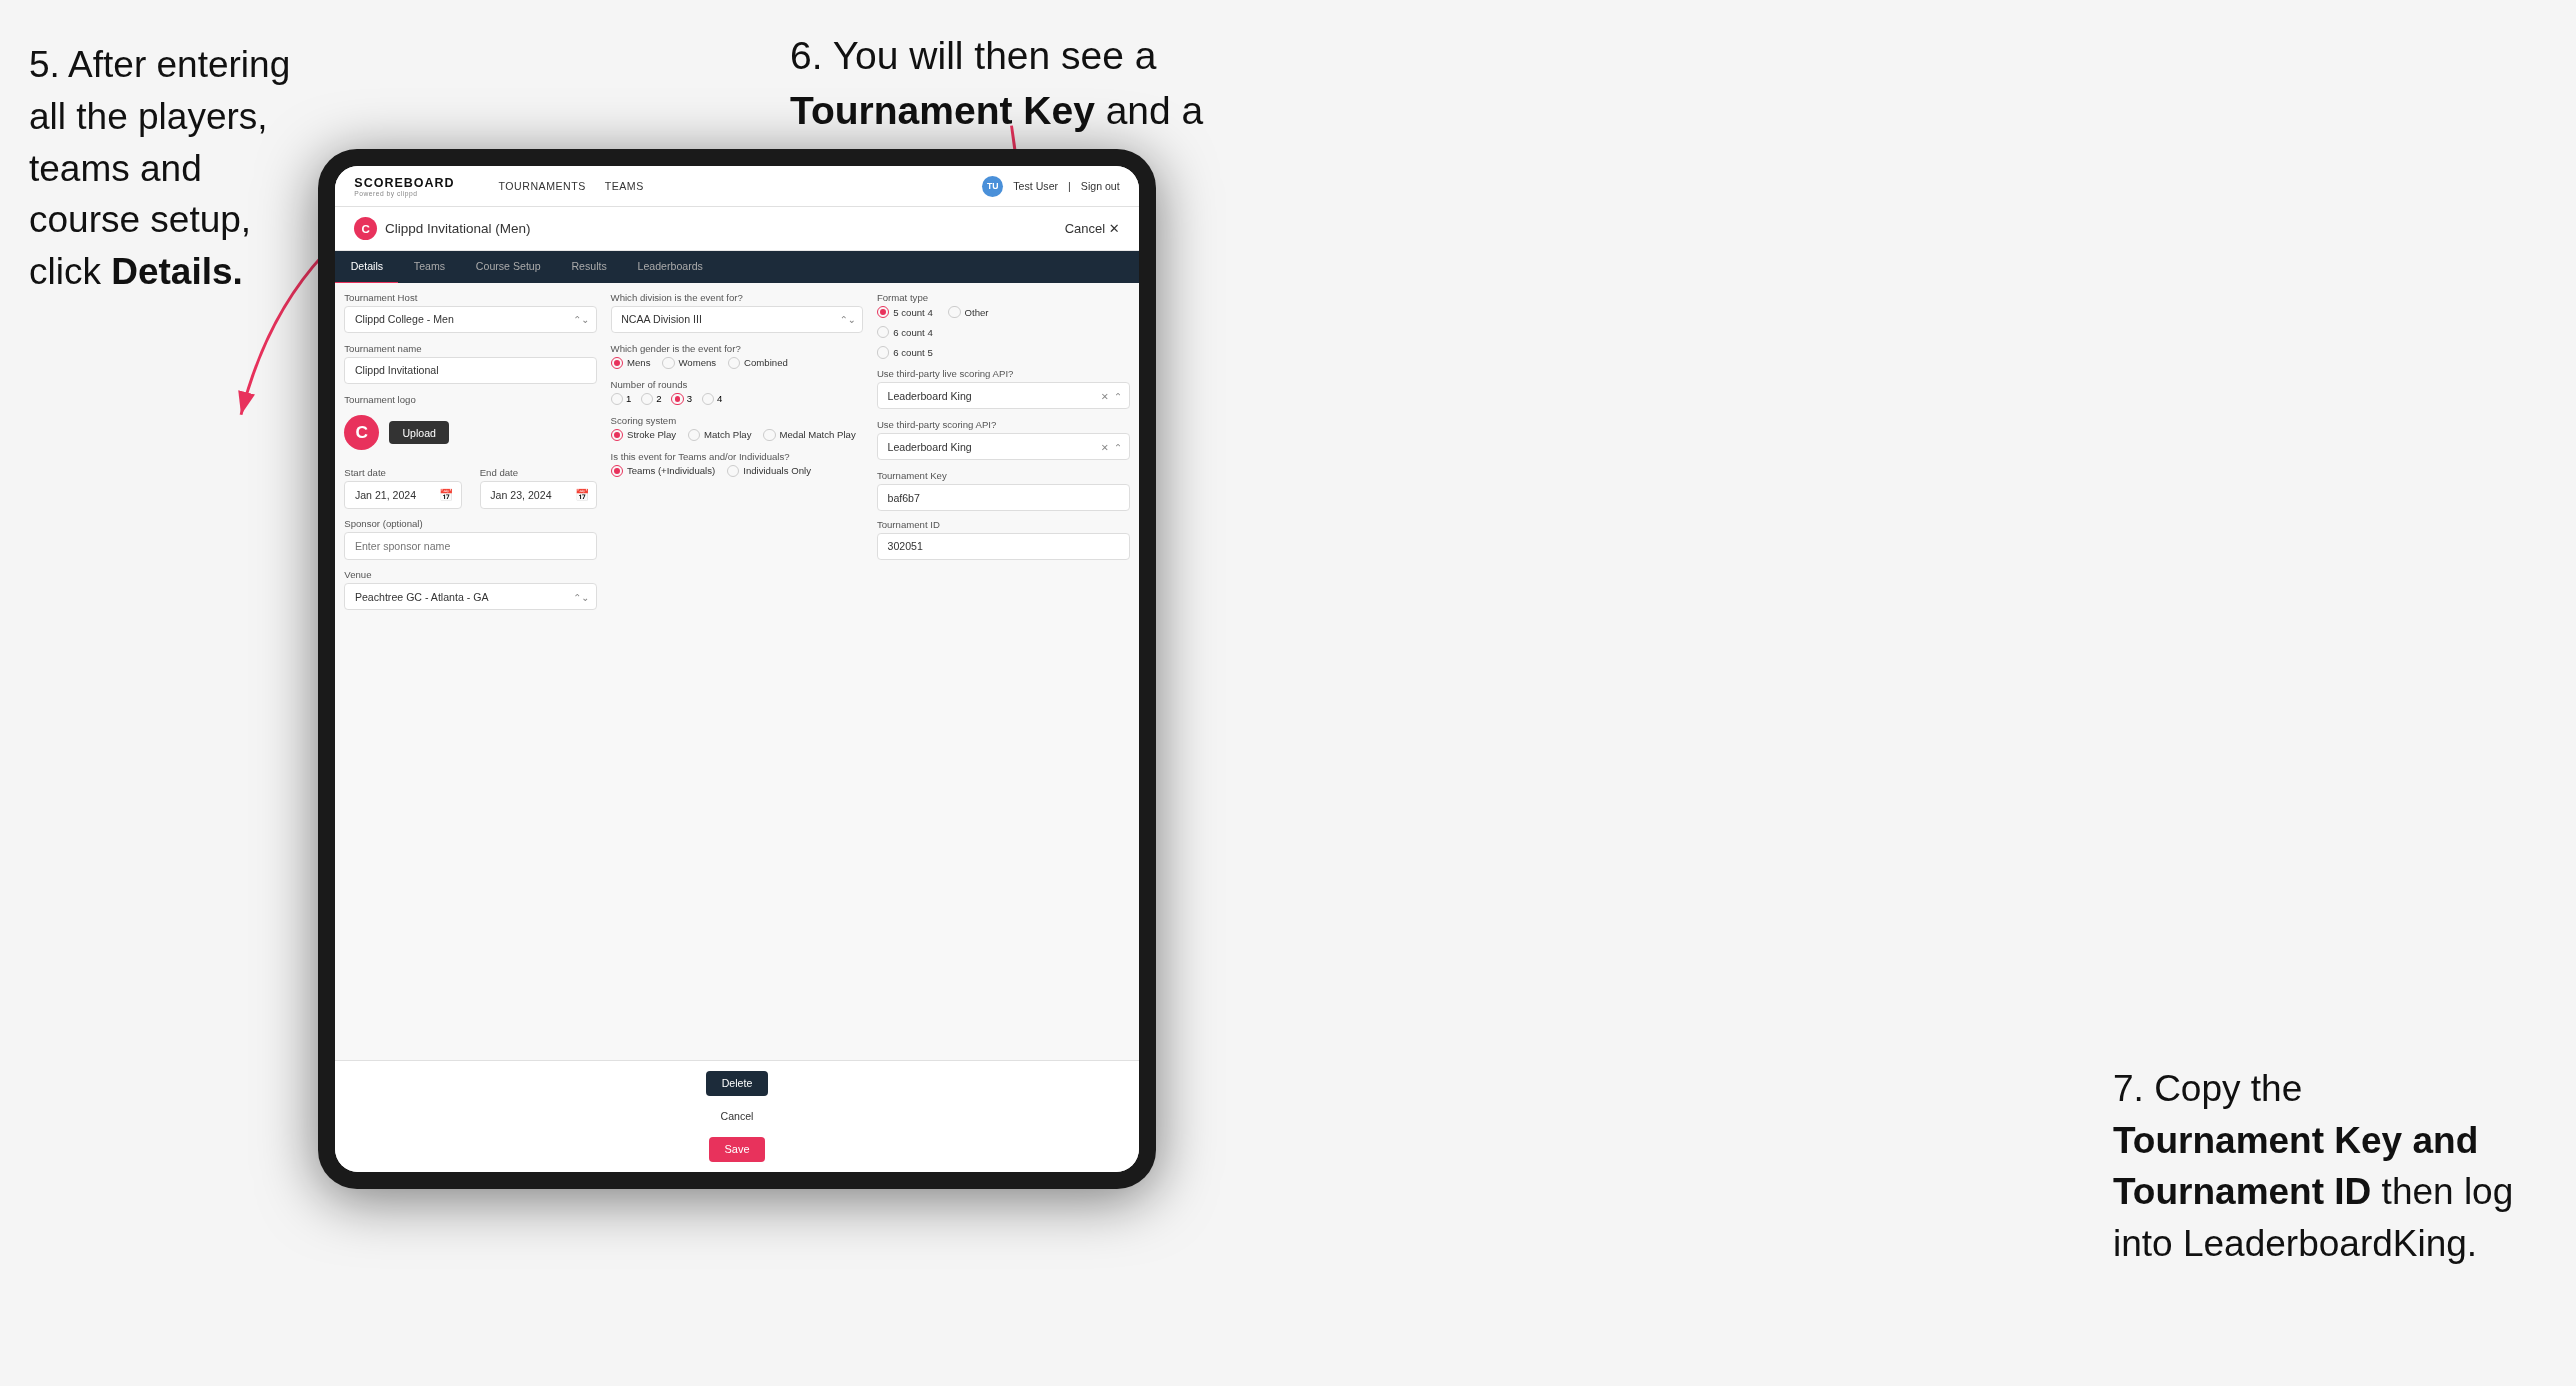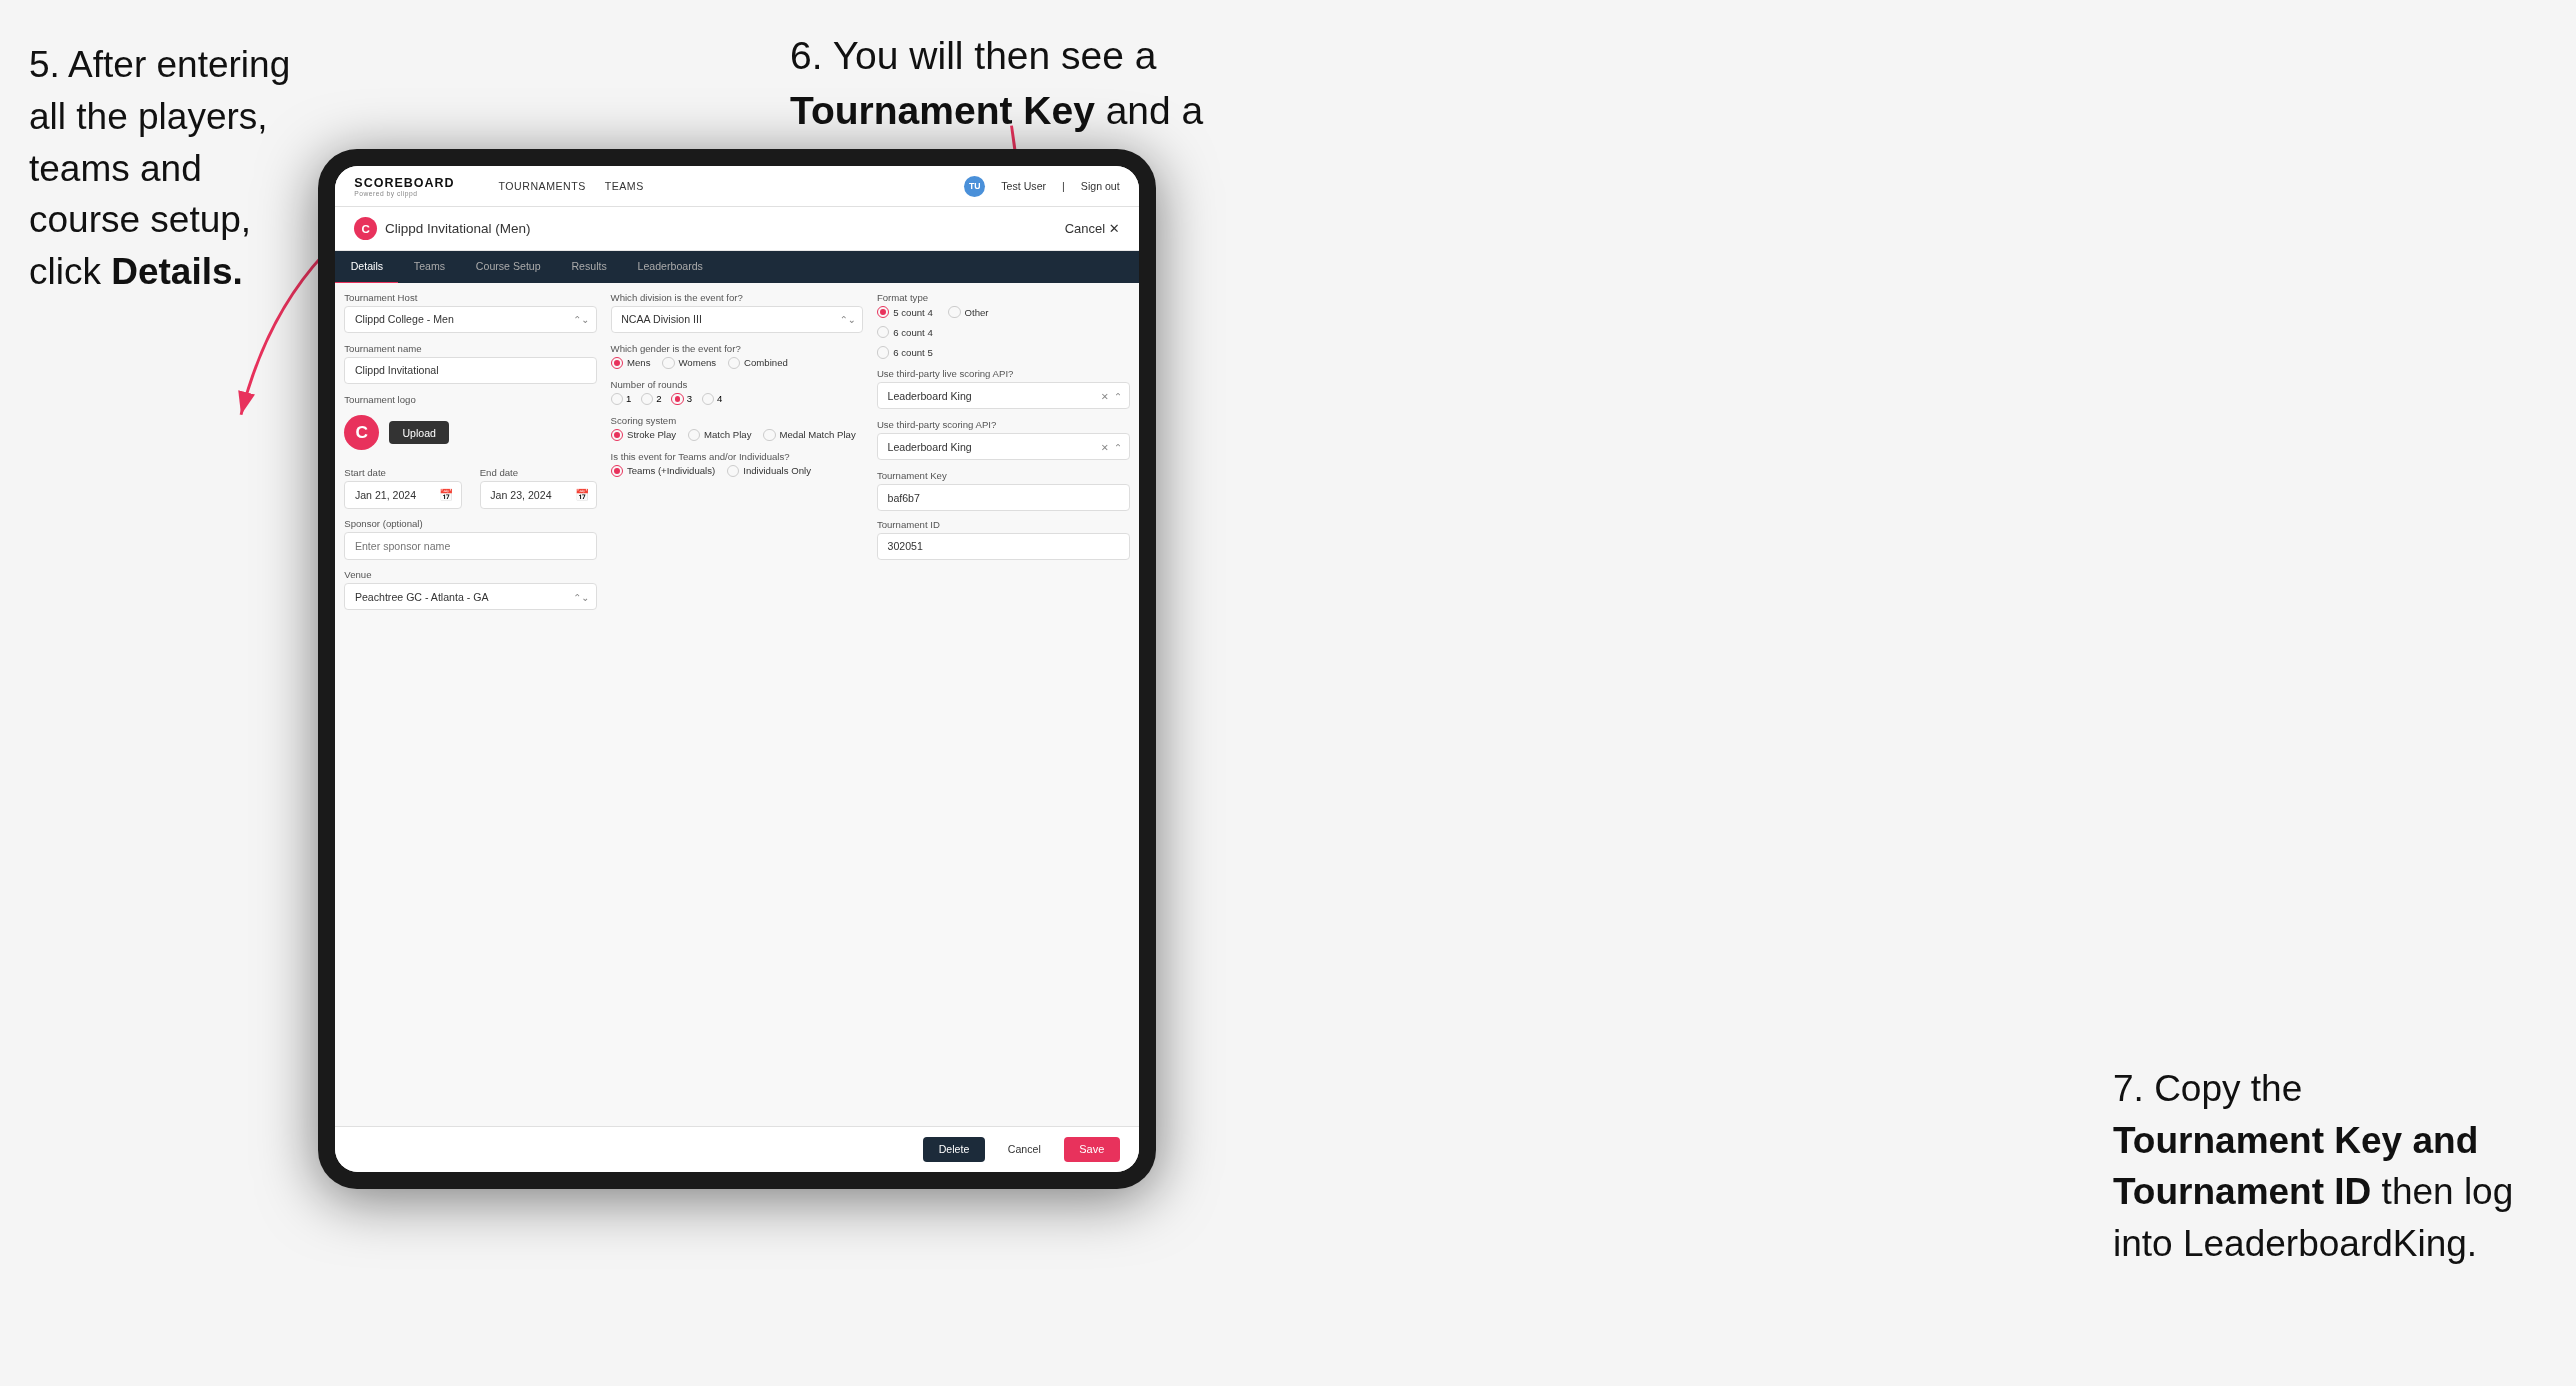--- a/index.html
+++ b/index.html
@@ -117,21 +117,21 @@
       color: #333;
       text-transform: uppercase;
       letter-spacing: 0.5px;
       cursor: pointer;
     }
 
     .nav-right {
       margin-left: auto;
       display: flex;
       align-items: center;
-      gap: 16px;
+      gap: 10px;
       font-size: 10.6px;
       color: #333;
     }
 
     .user-icon {
       width: 21px;
       height: 21px;
       background: #4a90d9;
       border-radius: 50%;
       display: flex;
@@ -402,20 +402,21 @@
     
     .action-bar {
       background: #fff;
       border-top: 1px solid #e0e0e0;
       padding: 9.6px 19px;
       display: flex;
       justify-content: flex-end;
       align-items: center;
       gap: 7.7px;
       flex-shrink: 0;
+      flex-direction: column;
     }
 
     .btn-delete {
       padding: 6.7px 15.4px;
       background: #1c2b3a;
       color: white;
       border: none;
       border-radius: 3.9px;
       font-size: 10.6px;
       cursor: pointer;

